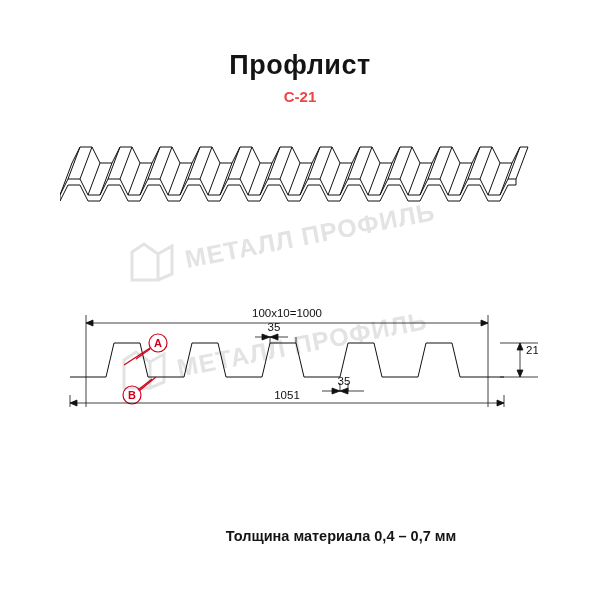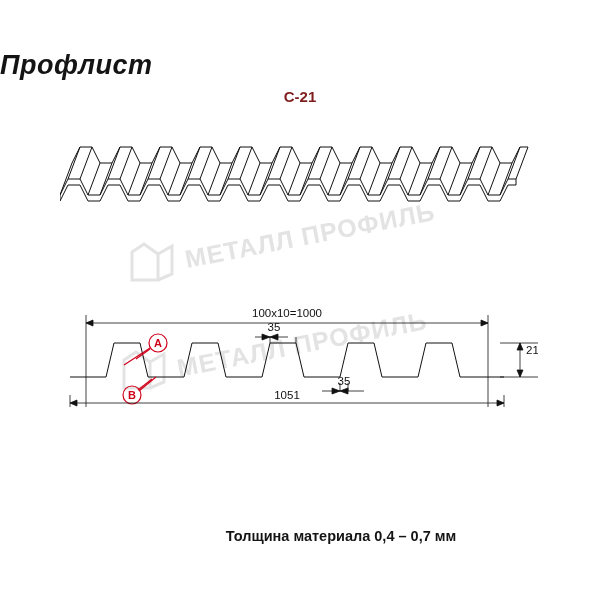--- a/index.html
+++ b/index.html
@@ -18,36 +18,35 @@
   .page {
     position: relative;
     width: 600px;
     height: 600px;
   }
   .title {
     position: absolute;
     top: 50px;
     left: 0;
     width: 600px;
-    text-align: left;
+    text-align: center;
     font-size: 27px;
     font-weight: bold;
     letter-spacing: 0.5px;
     color: #141414;
-    font-style: italic;
   }
   .subtitle {
     position: absolute;
     top: 88px;
     left: 0;
     width: 600px;
     text-align: center;
     font-size: 15px;
     font-weight: bold;
-    color: #7f1d1d;
+    color: #ef4444;
   }
   .footnote {
     position: absolute;
     top: 528px;
     left: 0;
     width: 600px;
     text-align: center;
     font-size: 14.5px;
     font-weight: bold;
     color: #141414;

